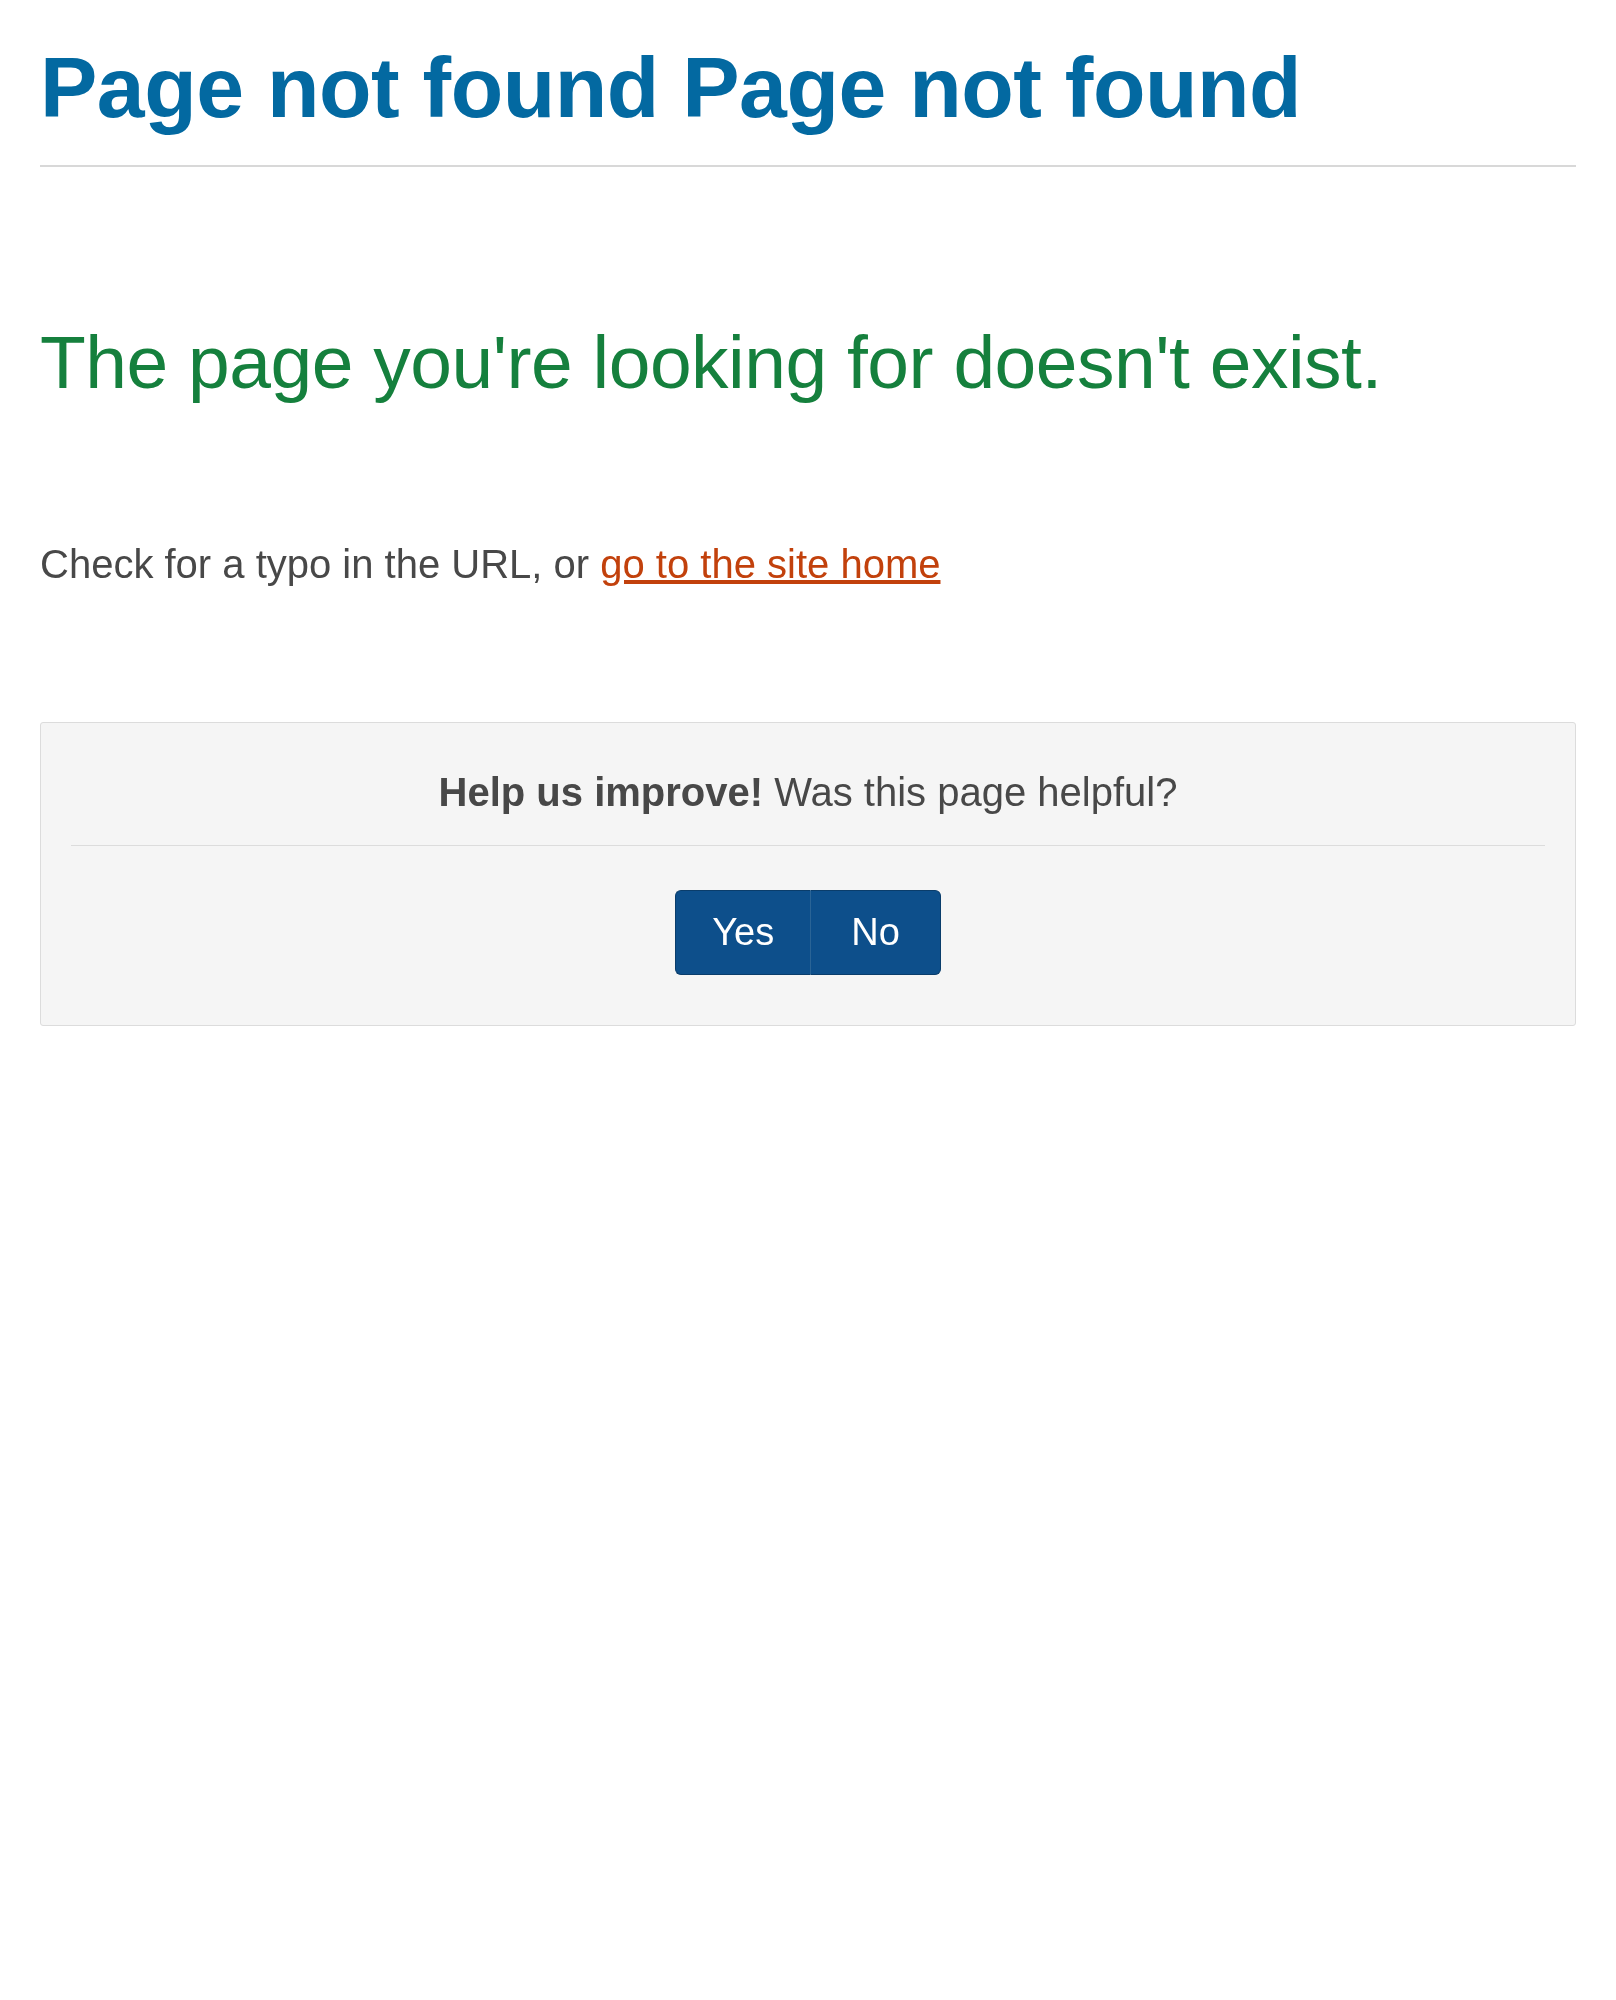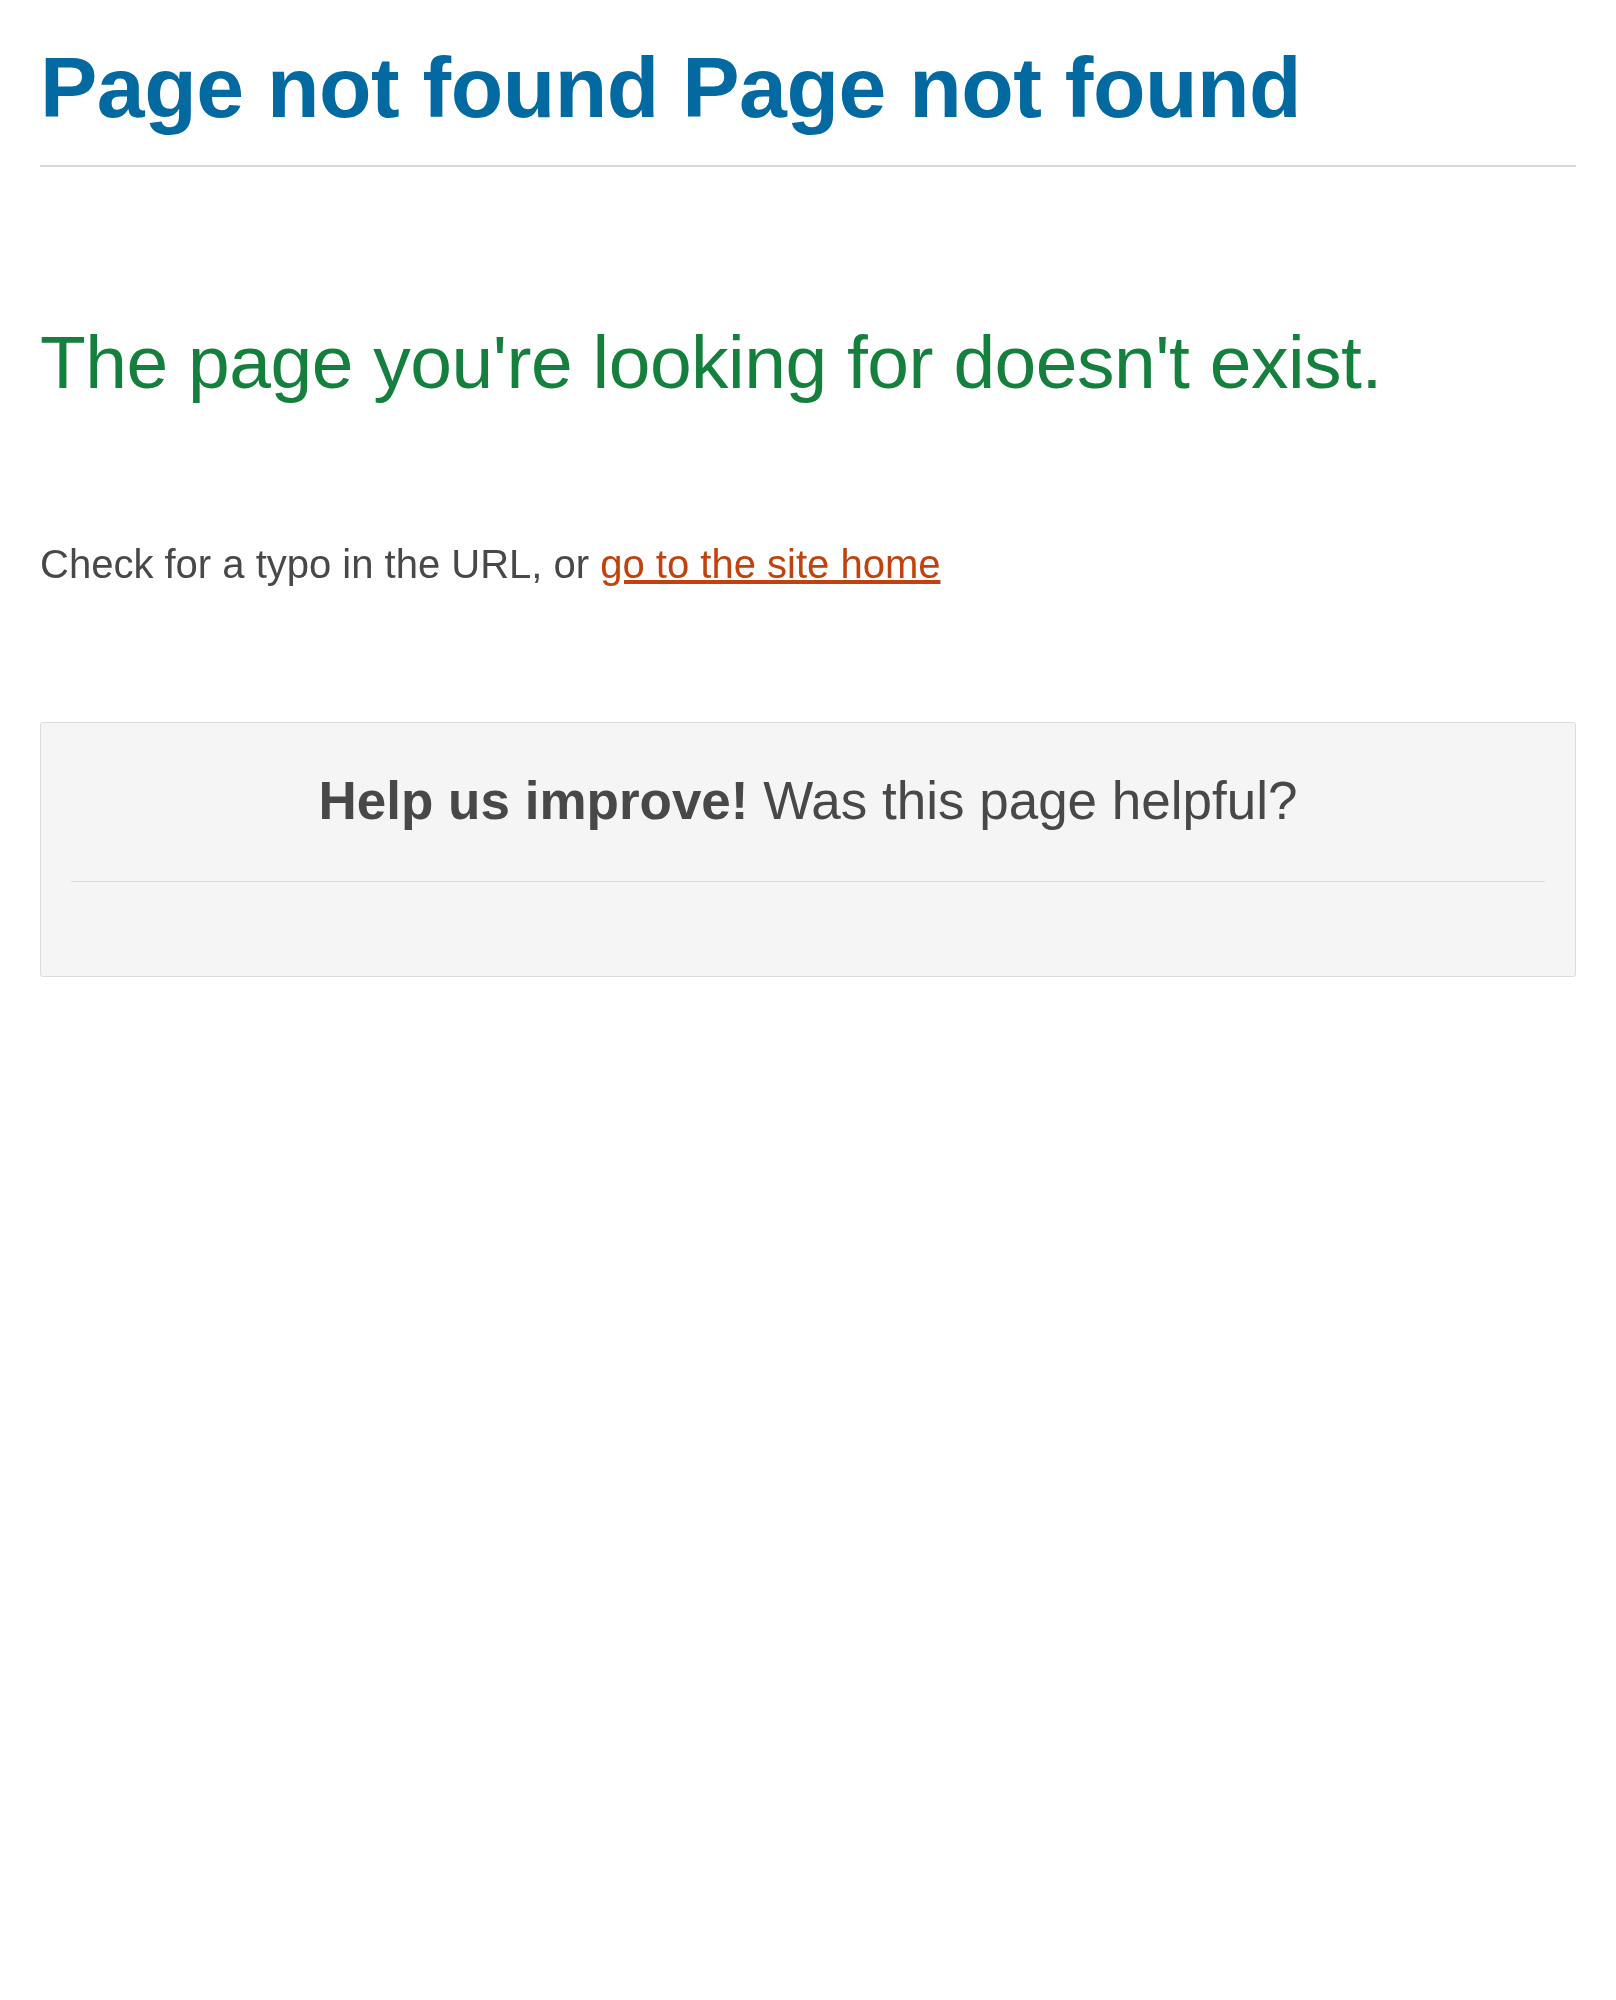--- a/index.html
+++ b/index.html
@@ -44,24 +44,24 @@
       text-decoration: underline;
     }
     .feedback-box {
       border: 1px solid #dcdcdc;
       background: #f5f5f5;
       padding: 40px 30px 50px 30px;
       border-radius: 3px;
     }
     .feedback-header {
       text-align: center;
-      font-size: 53px;
+      font-size: 40px;
       color: #484848;
       line-height: 1.45;
-      padding: 0 25px 42px 25px;
+      padding: 0 25px 24px 25px;
       border-bottom: 1px solid #dcdcdc;
       margin-bottom: 44px;
     }
     .feedback-header .bold {
       font-weight: 700;
     }
     .feedback-header .normal {
       font-weight: 400;
     }
     .button-group {
@@ -98,13 +98,17 @@
 <h2 class="subtitle">The page you're looking for doesn't exist.</h2>
 
 <p class="hint-text">
   <span>Check for a typo in the URL, or </span><a href="#">go to the site home</a>
 </p>
 
 <div class="feedback-box">
   <div class="feedback-header">
     <span class="bold">Help us improve!</span><span class="normal"> Was this page helpful?</span>
   </div>
+  <div class="button-group">
+    <button class="btn btn-yes">Yes</button>
+    <button class="btn btn-no">No</button>
+  </div>
 </div>
 
 </body></html>

